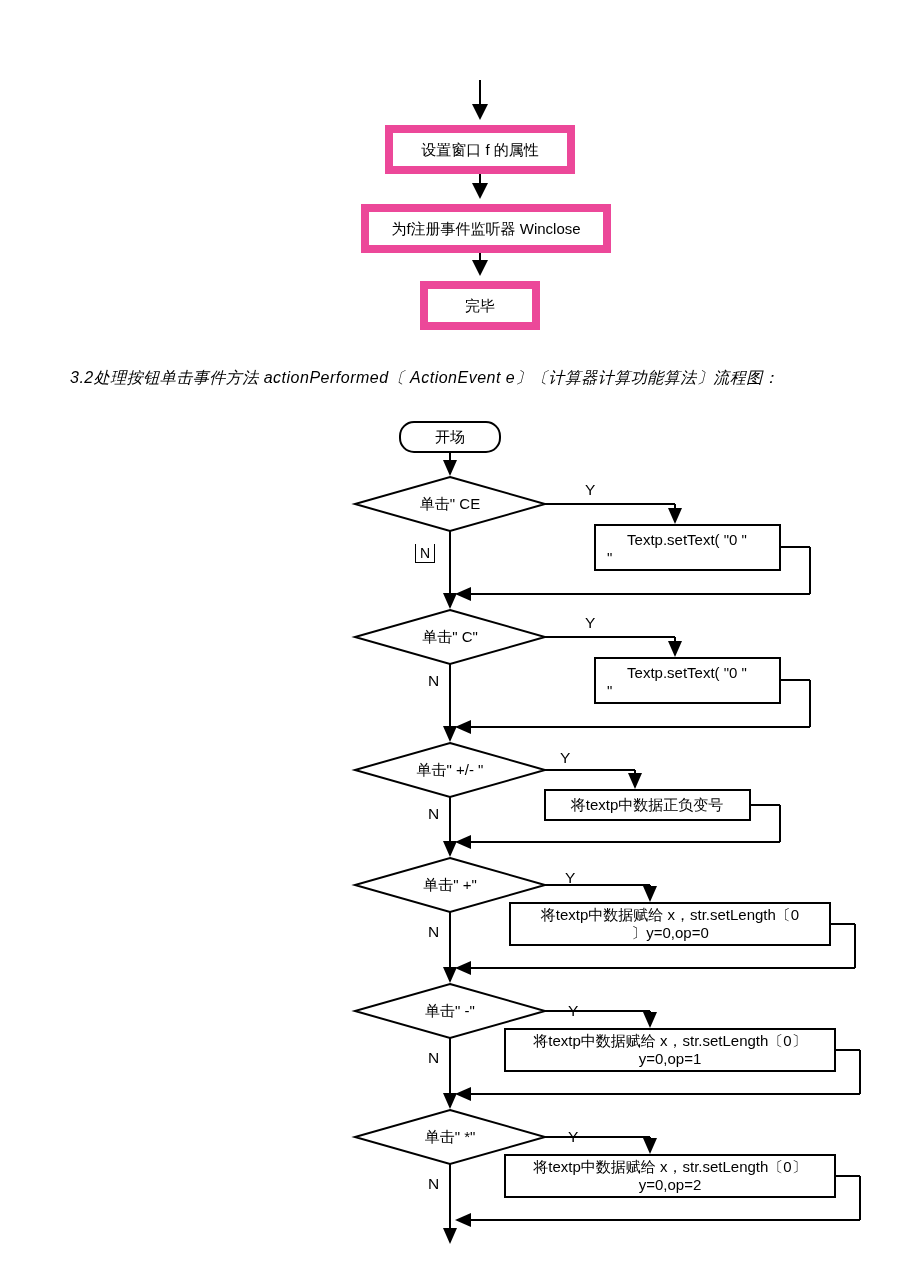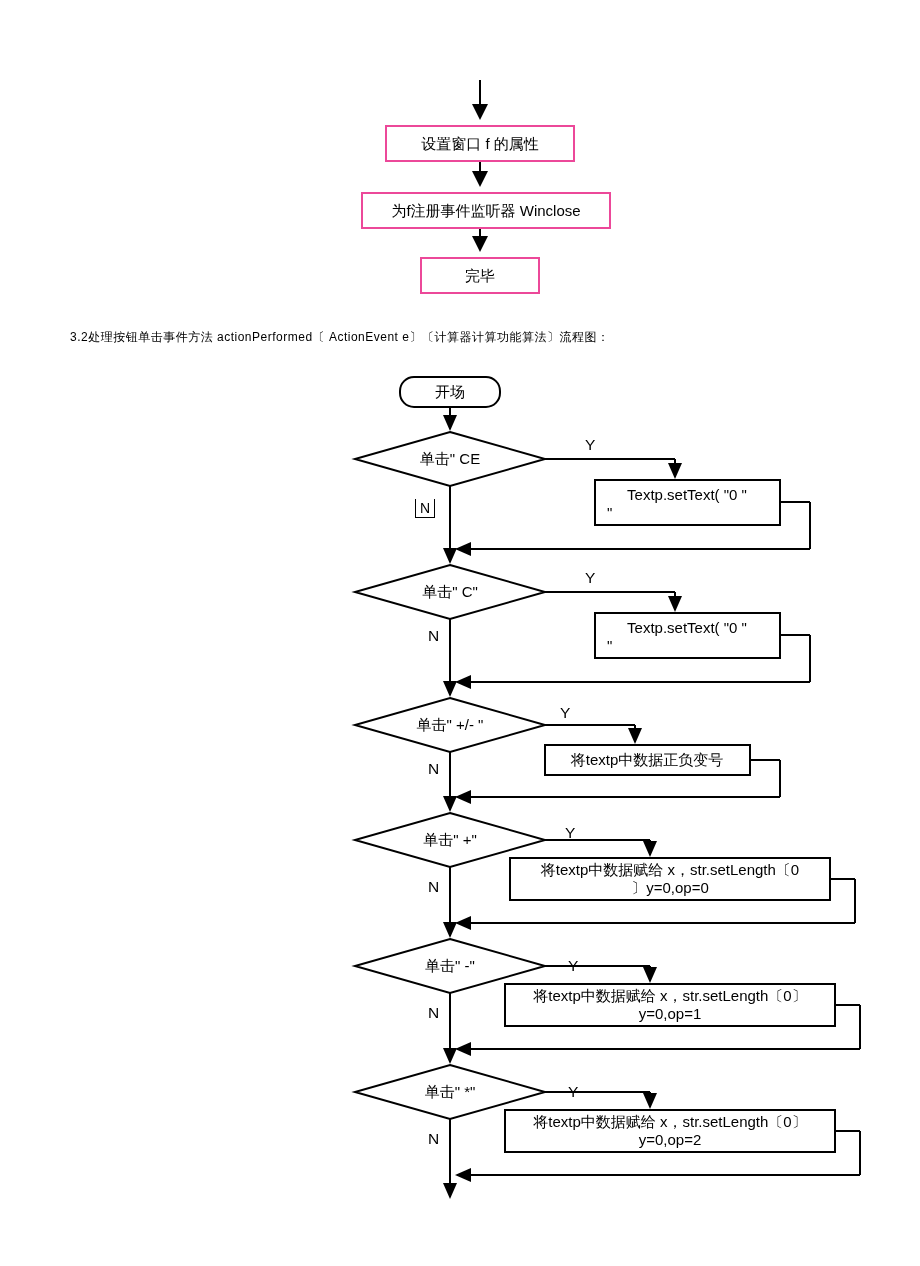--- a/index.html
+++ b/index.html
@@ -5,32 +5,33 @@
   * { box-sizing: border-box; margin: 0; padding: 0; }
   body {
     width: 920px;
     background: #fff;
     font-family: "SimSun", "Microsoft YaHei", Arial, sans-serif;
     color: #000;
     padding: 80px 70px 40px;
   }
   .flow-box {
     display: inline-block;
-    border: 2px solid #ec4899;
+    border: 8px solid #ec4899;
     background: #fff;
     padding: 6px 18px;
     font-size: 15px;
     text-align: center;
     line-height: 1.4;
   }
   .section-text {
-    font-size: 12px;
+    font-size: 16px;
     line-height: 2.3;
     margin: 30px 0 25px;
     letter-spacing: 0.5px;
+    font-style: italic;
   }
   svg { overflow: visible; display: block; }
   .svg-text { font-size: 15px; font-family: "SimSun", Arial, sans-serif; }
   .svg-label { font-size: 15.5px; font-family: Arial, sans-serif; }
   .small-n { border: 1.5px solid #000; font-size: 14px; padding: 1px 4px; }
 </style>
 </head>
 <body>
 
 <div style="display:flex;flex-direction:column;align-items:center;margin-left:40px;">

